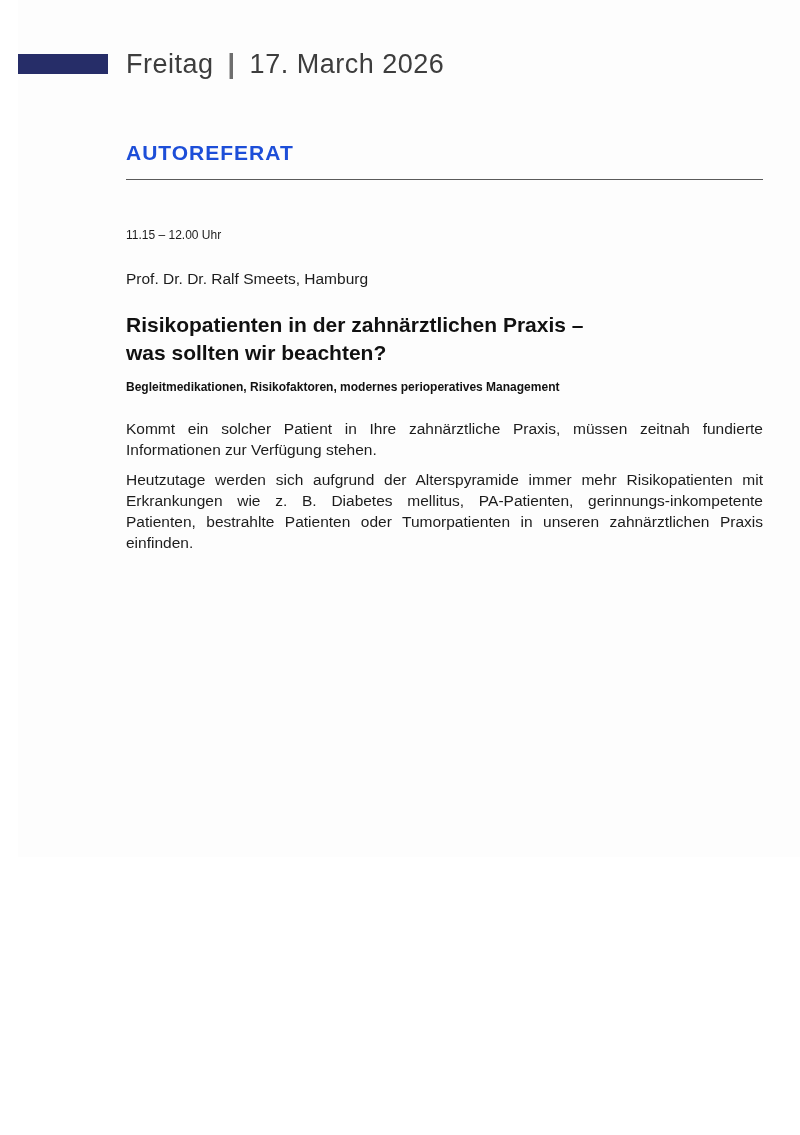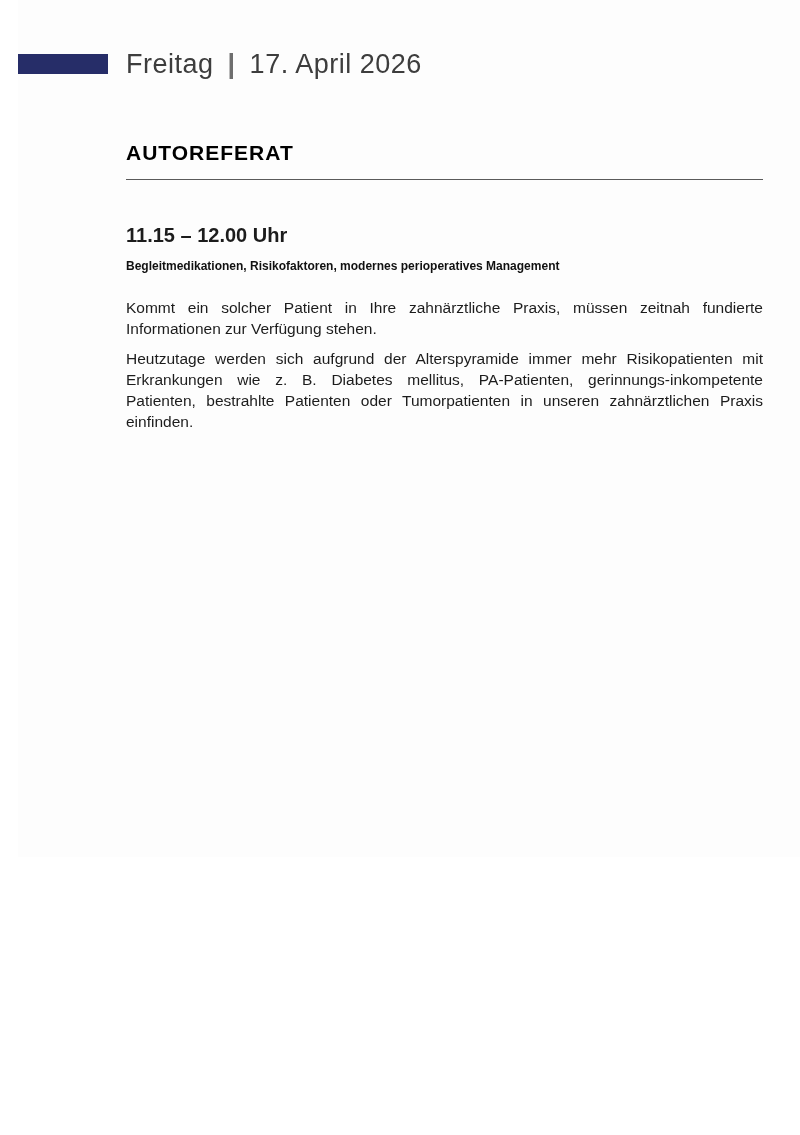--- a/index.html
+++ b/index.html
@@ -46,43 +46,42 @@
   }
 
   
   .section-heading {
     position: absolute;
     left: 108px;
     top: 141px;
     font-size: 21px;
     font-weight: bold;
     letter-spacing: 1px;
-    color: #000000;
+    color: #1d4ed8;
   }
   .section-rule {
     position: absolute;
     left: 108px;
     top: 179px;
     width: 637px;
     height: 0;
     border-top: 1.5px solid #5a5a5a;
   }
 
   
   .article {
     position: absolute;
     left: 108px;
     top: 0;
     width: 637px;
   }
   .talk-time {
     margin-top: 225px;
-    font-size: 20px;
+    font-size: 12px;
     line-height: 21px;
-    font-weight: bold;
   }
   .talk-speaker {
     margin-top: 22px;
     font-size: 15.5px;
     line-height: 21px;
   }
   .talk-title {
     margin-top: 22px;
     font-size: 21px;
     line-height: 28px;
@@ -129,28 +128,33 @@
 </style>
 </head>
 <body>
 
 <div class="page">
 
   <div class="header-bar" style="background: rgb(38, 45, 104);"></div>
   <div class="header-text">
     <span>Freitag</span>
     <span class="header-sep">|</span>
-    <span>17. April 2026</span>
+    <span>17. March 2026</span>
   </div>
 
   <div class="section-heading">AUTOREFERAT</div>
   <div class="section-rule"></div>
 
   <div class="article">
     <div class="talk-time">11.15 – 12.00 Uhr</div>
+    <div class="talk-speaker">Prof. Dr. Dr. Ralf Smeets, Hamburg</div>
+    <div class="talk-title">
+      <div>Risikopatienten in der zahnärztlichen Praxis –</div>
+      <div>was sollten wir beachten?</div>
+    </div>
     <div class="talk-subtitle">Begleitmedikationen, Risikofaktoren, modernes perioperatives Management</div>
     <div class="talk-body">
       <p>Kommt ein solcher Patient in Ihre zahnärztliche Praxis, müssen zeitnah fundierte Informationen zur Verfügung stehen.</p>
       <p>Heutzutage werden sich aufgrund der Alterspyramide immer mehr Risikopatienten mit Erkrankungen wie z. B. Diabetes mellitus, PA-Patienten, gerinnungs-inkompetente Patienten, bestrahlte Patienten oder Tumorpatienten in unseren zahnärztlichen Praxis einfinden.</p>
     </div>
   </div>
 
   <div class="vertical-label" style="color: rgb(38, 45, 104);">TAGUNG</div>
 
   <div class="page-number">32</div>

